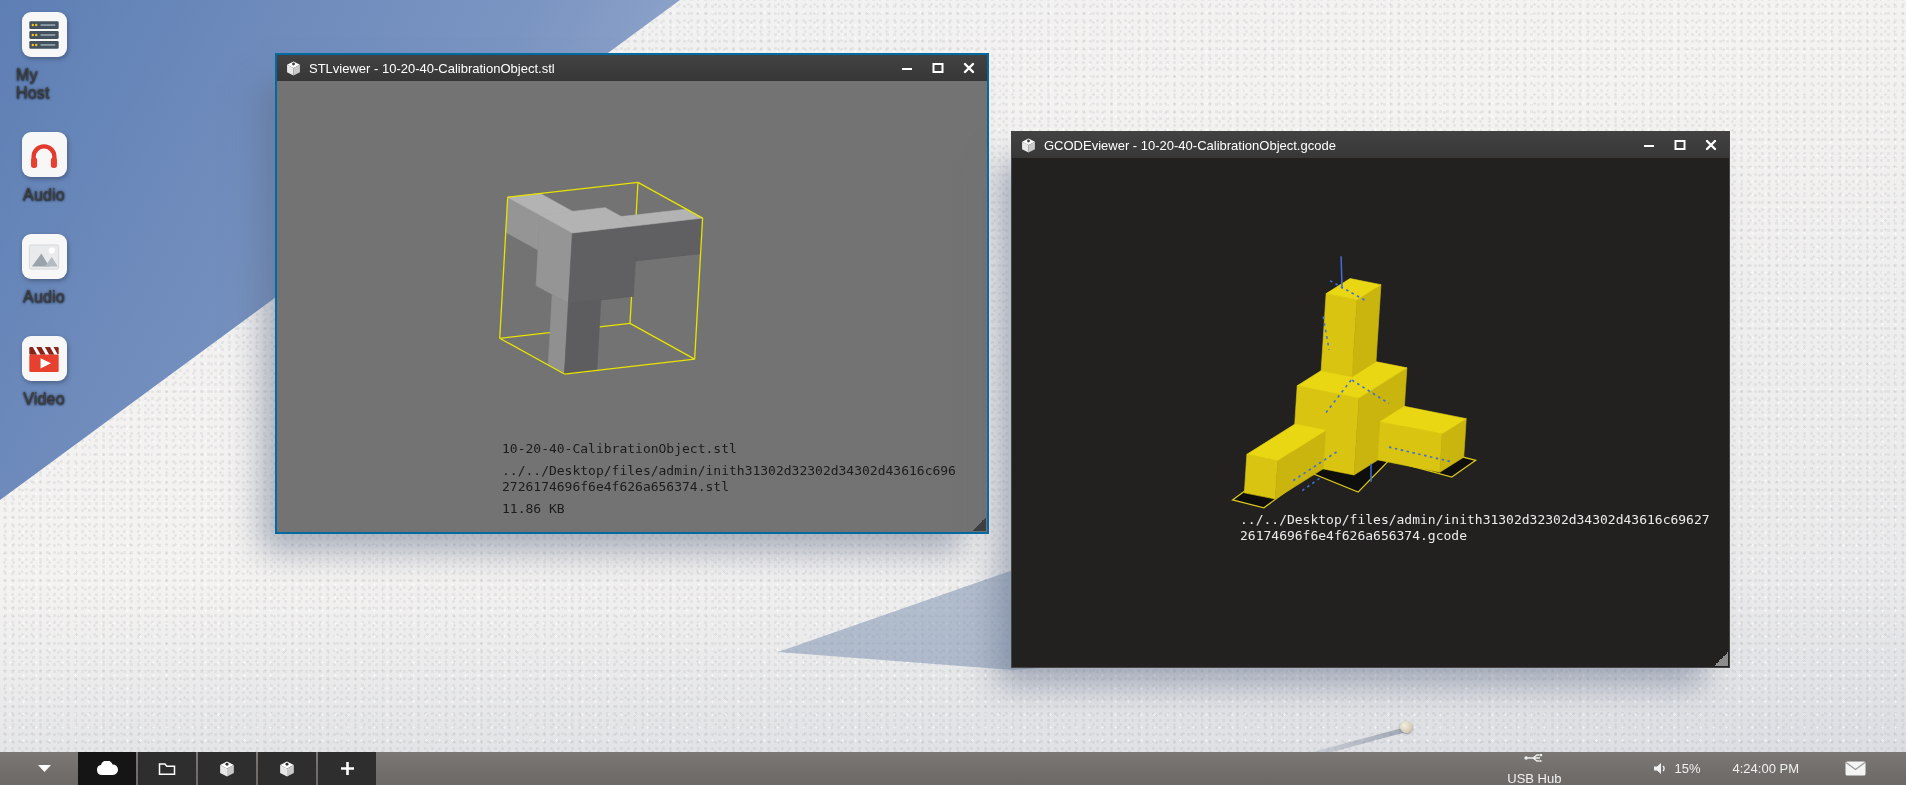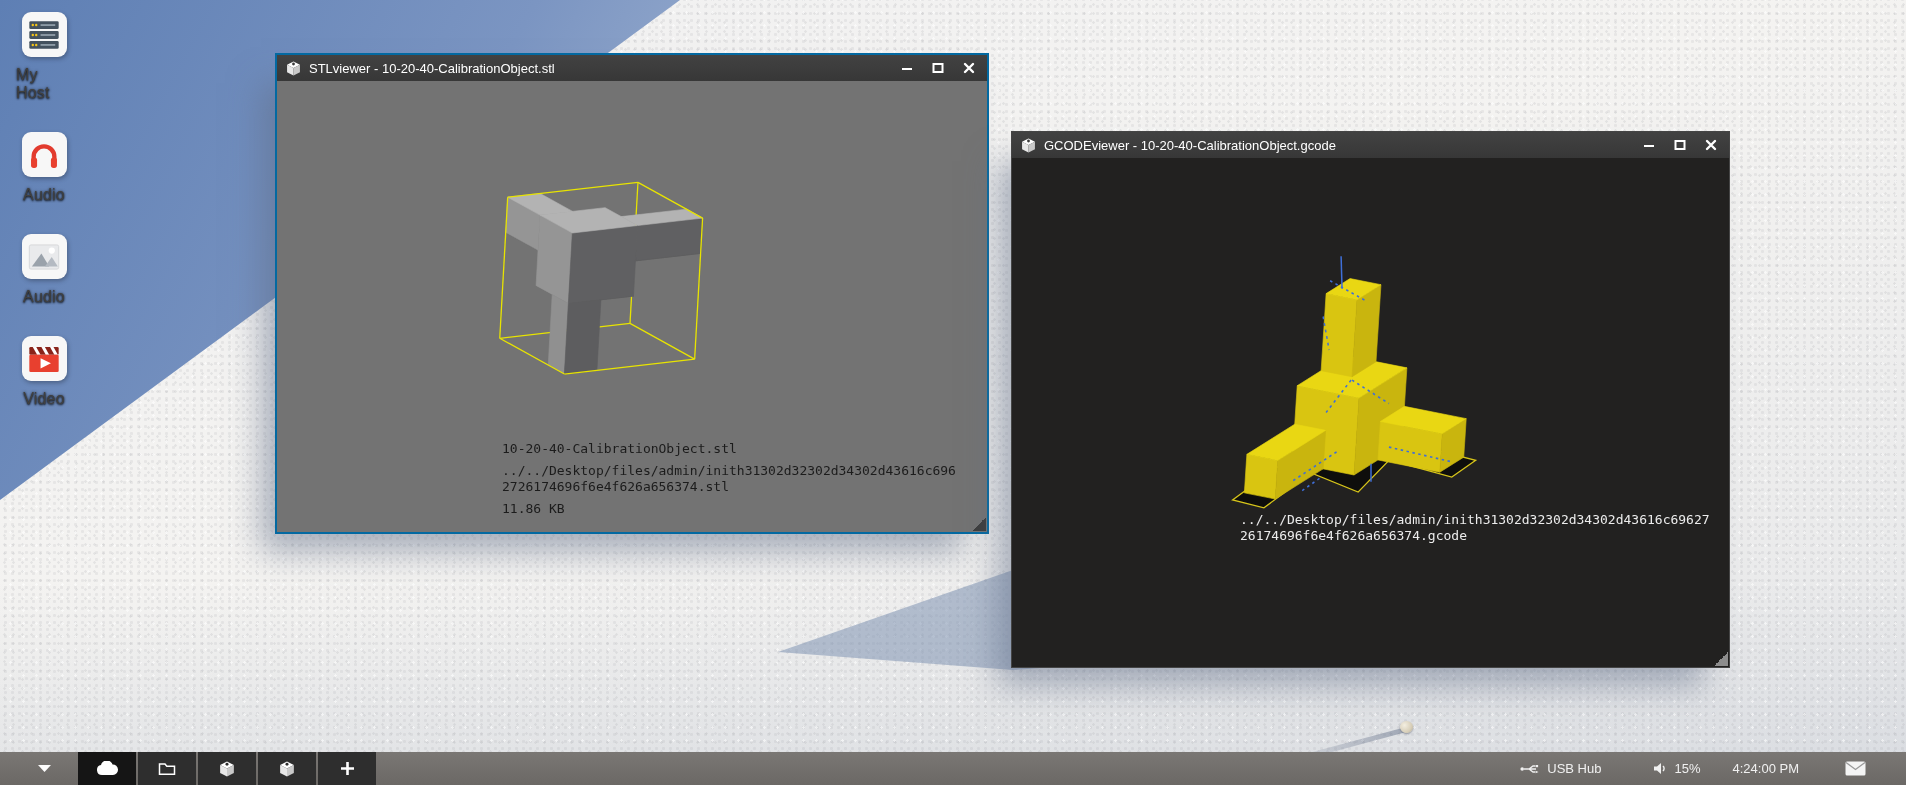--- a/index.html
+++ b/index.html
@@ -84,21 +84,21 @@
   .taskbar {
     position:absolute; left:0; bottom:0; width:100%; height:33px;
     background:linear-gradient(#7a7774,#6b6865); display:flex; align-items:center; color:#f0f0f0;
   }
   .tb-chevron { width:44px; margin-left:22px; display:flex; justify-content:center; cursor:pointer; }
   .tb-btns { display:flex; height:33px; margin-left:12px; gap:2px; }
   .tb-btn { width:58px; height:33px; background:#2e2e2e; display:flex; align-items:center; justify-content:center; cursor:pointer; }
   .tb-btn.active { background:#151515; }
   .tb-right { margin-left:auto; display:flex; align-items:center; font-size:13px; }
   .tb-group { display:flex; align-items:center; gap:7px; }
-  .tb-right .g-usb { margin-right:52px; }
+  .tb-right .g-usb { margin-right:92px;flex-direction:column; }
   .tb-right .g-vol { margin-right:32px; }
   .tb-right .g-clk { margin-right:46px; }
   .tb-right .g-mail { margin-right:40px; }
 </style>
 </head>
 <body>
 
 <div class="wall"></div>
 <div class="sky"></div>
 <div class="wedge-shadow"></div>

